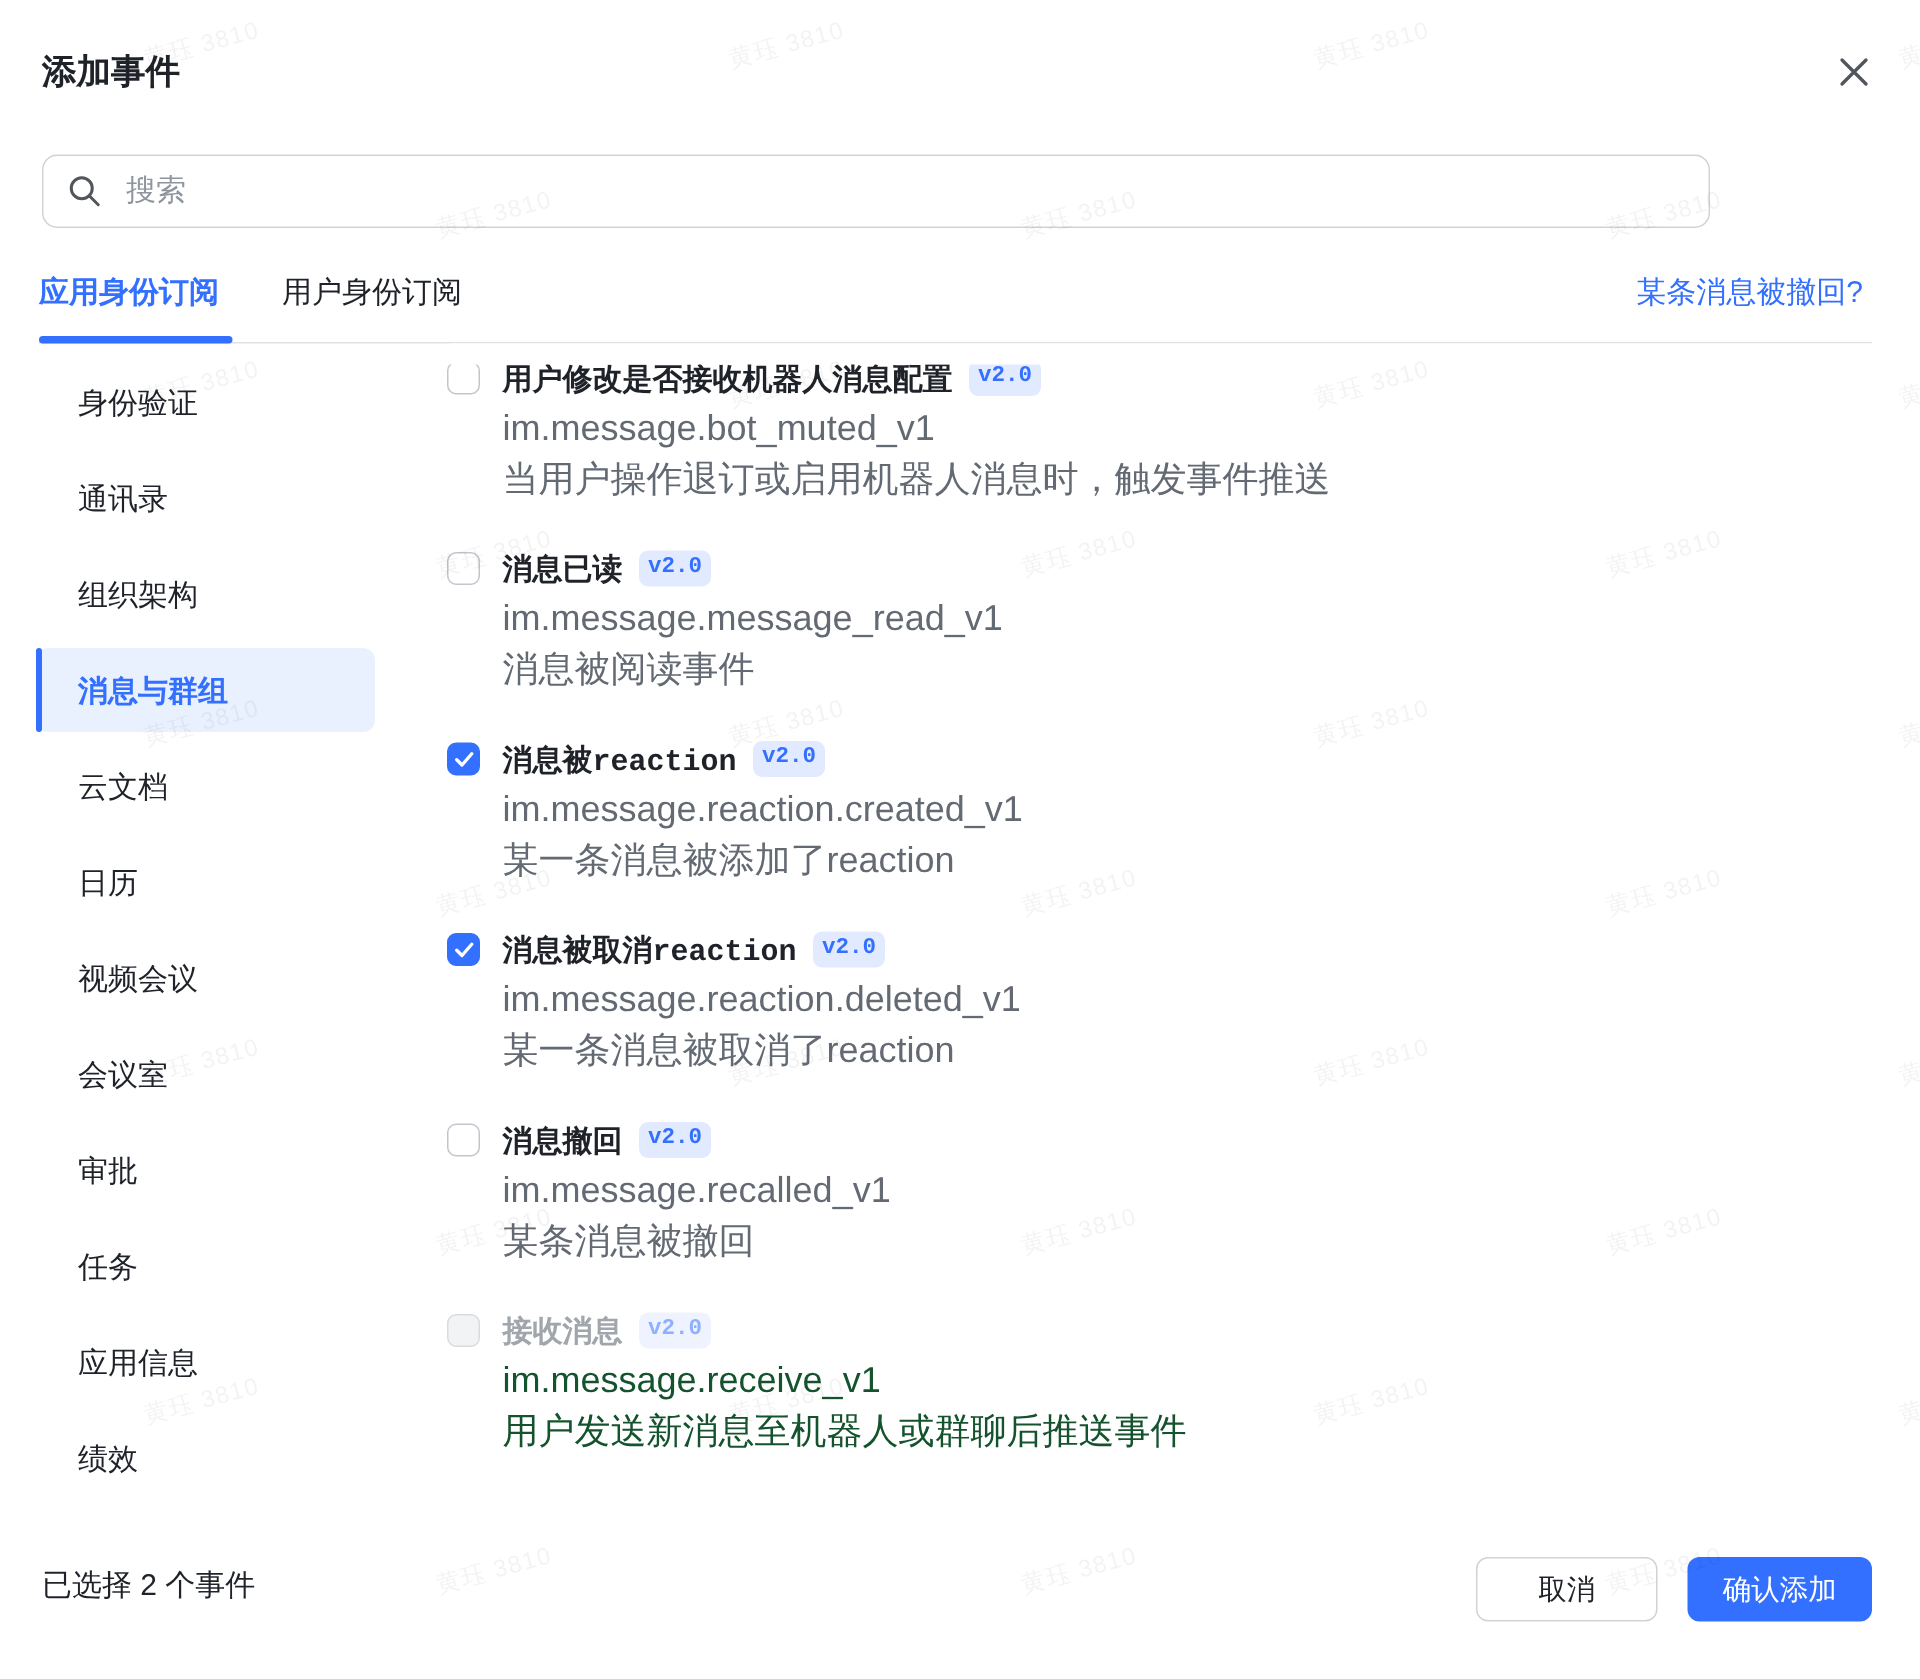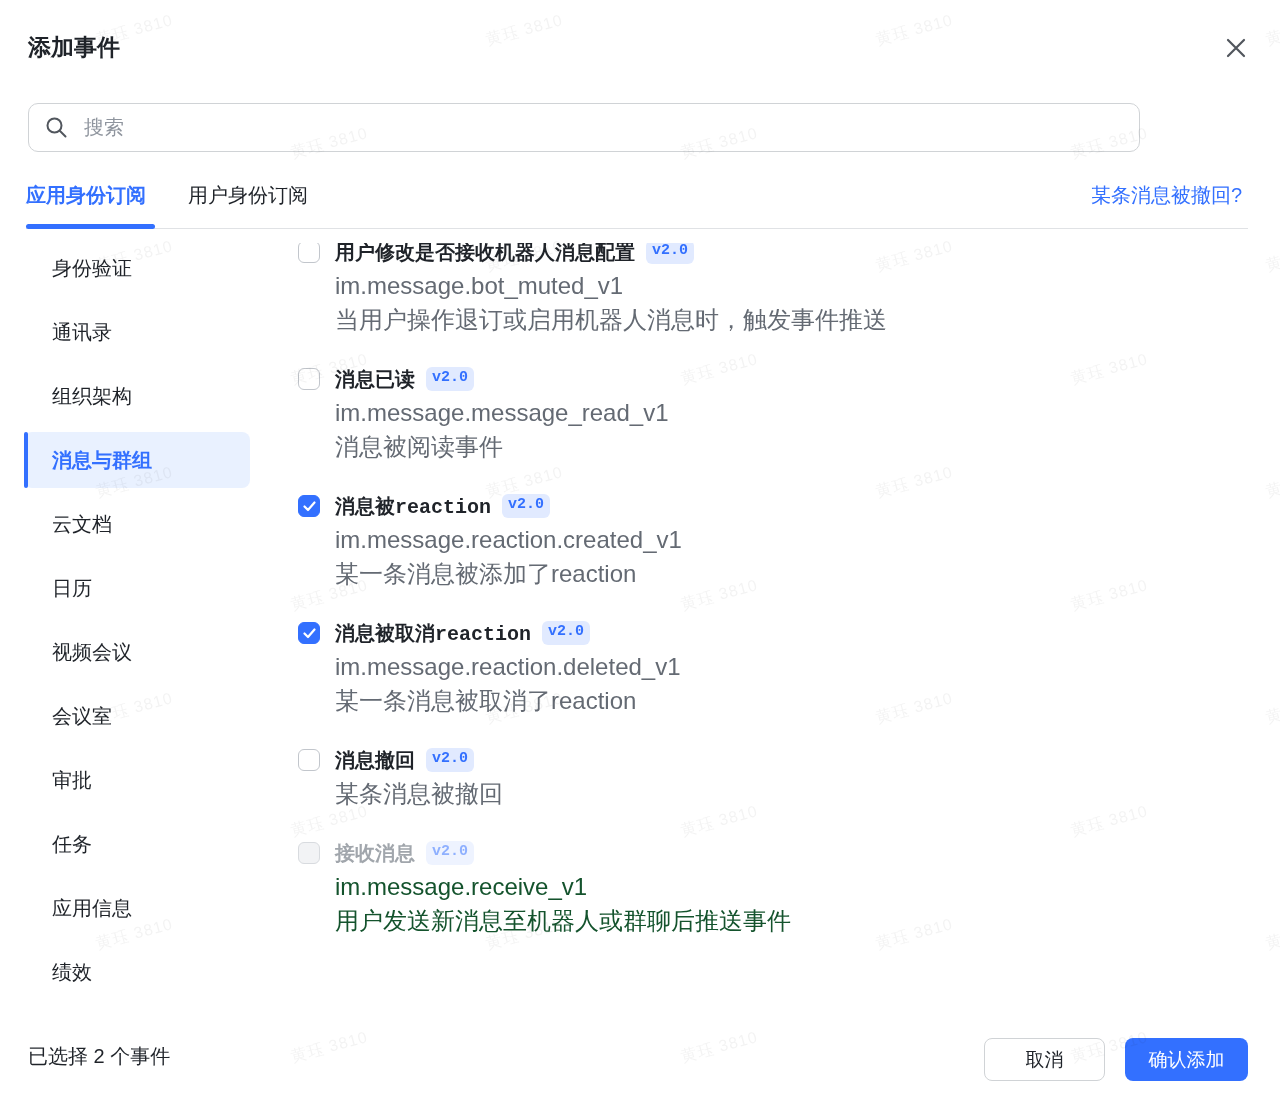--- a/index.html
+++ b/index.html
@@ -205,20 +205,21 @@
     <div class="event-desc">某一条消息被取消了reaction</div>
   </div>
       <div class="event">
     <span class="checkbox">
       
     </span>
     <div class="event-title-row">
       <span class="event-title">消息撤回</span>
       <span class="badge">v2.0</span>
     </div>
+    <div class="event-api">im.message.recalled_v1</div>
     <div class="event-desc">某条消息被撤回</div>
   </div>
       <div class="event disabled">
     <span class="checkbox">
       
     </span>
     <div class="event-title-row">
       <span class="event-title">接收消息</span>
       <span class="badge">v2.0</span>
     </div>

